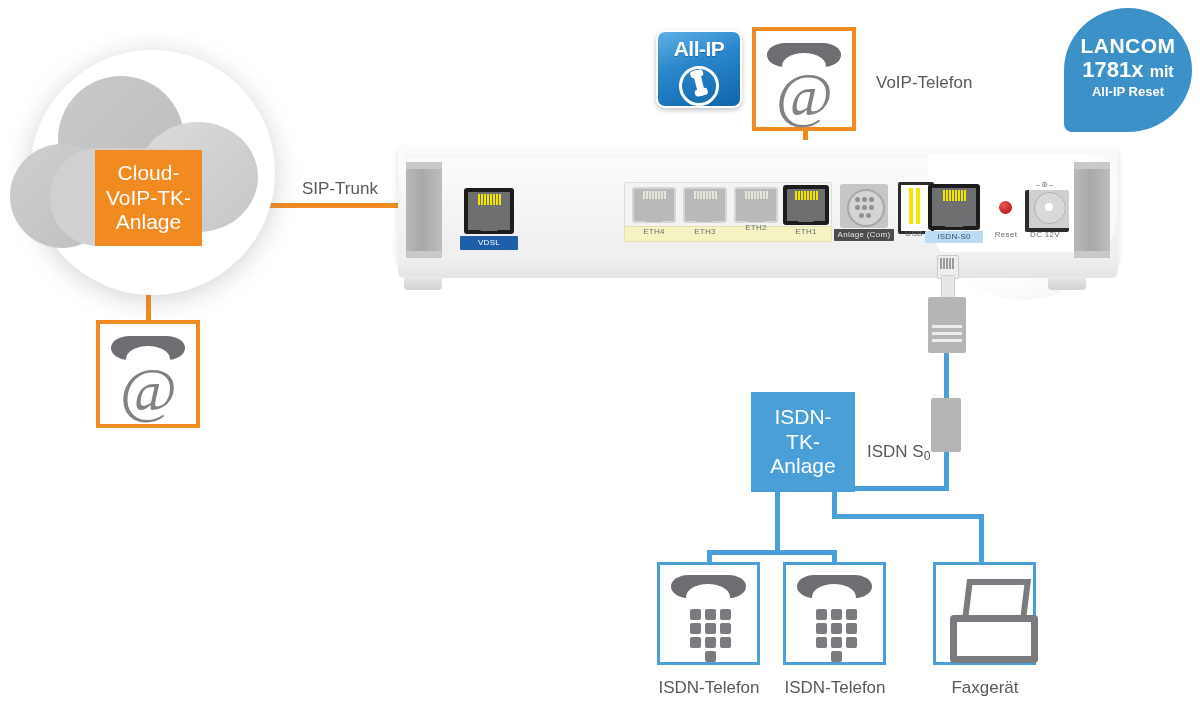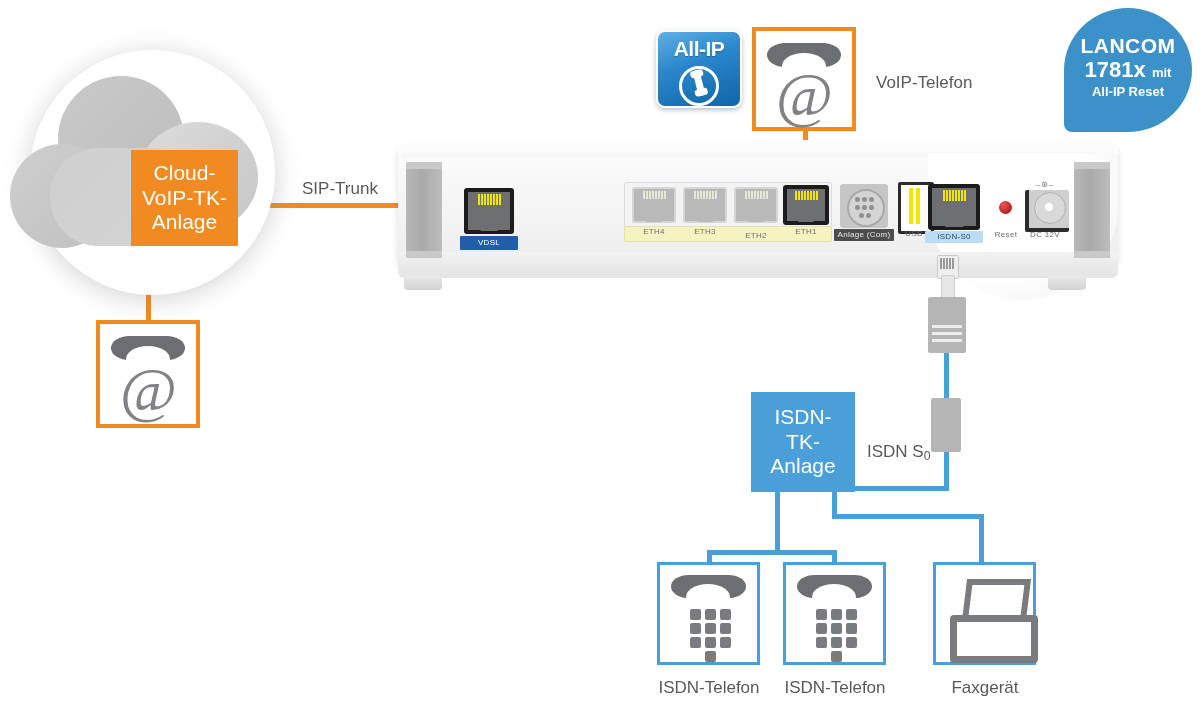--- a/index.html
+++ b/index.html
@@ -207,21 +207,21 @@
   .badge-shape{
     position:absolute;inset:0;
     background:#3d91c9;
     border-radius:50% 50% 50% 8px;
   }
   .badge-txt{
     position:absolute;left:0;right:0;text-align:center;color:#ffffff;
   }
   .b1{top:26px;font-size:21px;font-weight:bold;letter-spacing:.5px;}
   .b2{top:49px;font-size:22px;font-weight:bold;}
-  .b2 span{font-size:13px;font-weight:bold;}
+  .b2 span{font-size:16px;font-weight:bold;}
   .b3{top:76px;font-size:13px;font-weight:bold;}
 
   .sub{font-size:.72em;vertical-align:-0.28em;}
 </style>
 </head>
 <body>
 
 <div id="stage">
 
   <div class="line or abs" style="left:200px;top:203px;width:290px;height:5px;"></div>
@@ -248,21 +248,21 @@
   <div id="cloud-wrap" class="abs">
     <div class="cloud-disc"></div>
     <div class="cloud-shape">
       <div class="cl cl1"></div>
       <div class="cl cl2"></div>
       <div class="cl cl3"></div>
       <div class="cl cl4"></div>
     </div>
   </div>
 
-  <div class="solidbox box-orange" style="left:95px;top:150px;width:107px;height:96px;margin-left:36px;">
+  <div class="solidbox box-orange" style="left:95px;top:150px;width:107px;height:96px;">
     <div>
       <div>Cloud-</div>
       <div>VoIP-TK-</div>
       <div>Anlage</div>
     </div>
   </div>
 
   <div class="lbl" style="left:302px;top:178px;">SIP-Trunk</div>
 
   <div class="devbox orange" style="left:96px;top:320px;width:104px;height:108px;">
@@ -364,21 +364,21 @@
           <i class="pin gray" style="height:8px;"></i>
         <i class="pin gray" style="height:8px;"></i>
           <i class="pin gray" style="height:8px;"></i>
         <i class="pin gray" style="height:8px;"></i>
           <i class="pin gray" style="height:8px;"></i>
         <i class="pin gray" style="height:8px;"></i>
           <i class="pin gray" style="height:8px;"></i>
       </div>
       <div class="tab" style="bottom:-1px;background:#b9b9b9;"></div>
     </div>
-    <div class="portlabel pl-yellow" style="left:332px;top:92px;width:52px;">ETH2</div>
+    <div class="portlabel pl-yellow" style="left:332px;top:84px;width:52px;">ETH2</div>
 
     <div class="port port-dark" style="left:385px;top:45px;width:46px;height:40px;">
       <div class="pins" style="top:2px;height:9px;">
         <i class="pin" style="height:9px;"></i>
           <i class="pin" style="height:9px;"></i>
         <i class="pin" style="height:9px;"></i>
           <i class="pin" style="height:9px;"></i>
         <i class="pin" style="height:9px;"></i>
           <i class="pin" style="height:9px;"></i>
         <i class="pin" style="height:9px;"></i>

